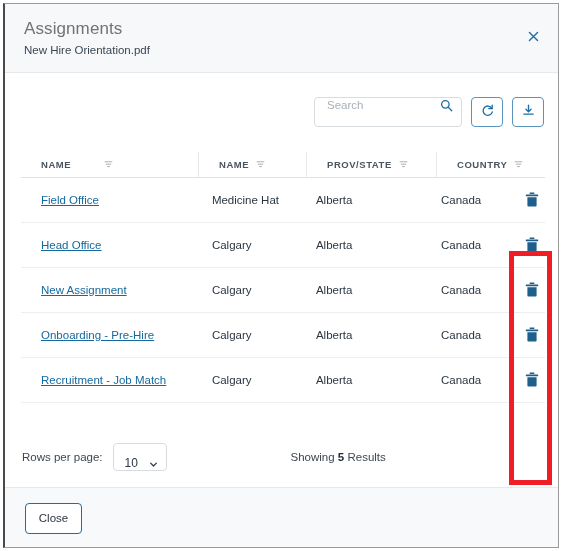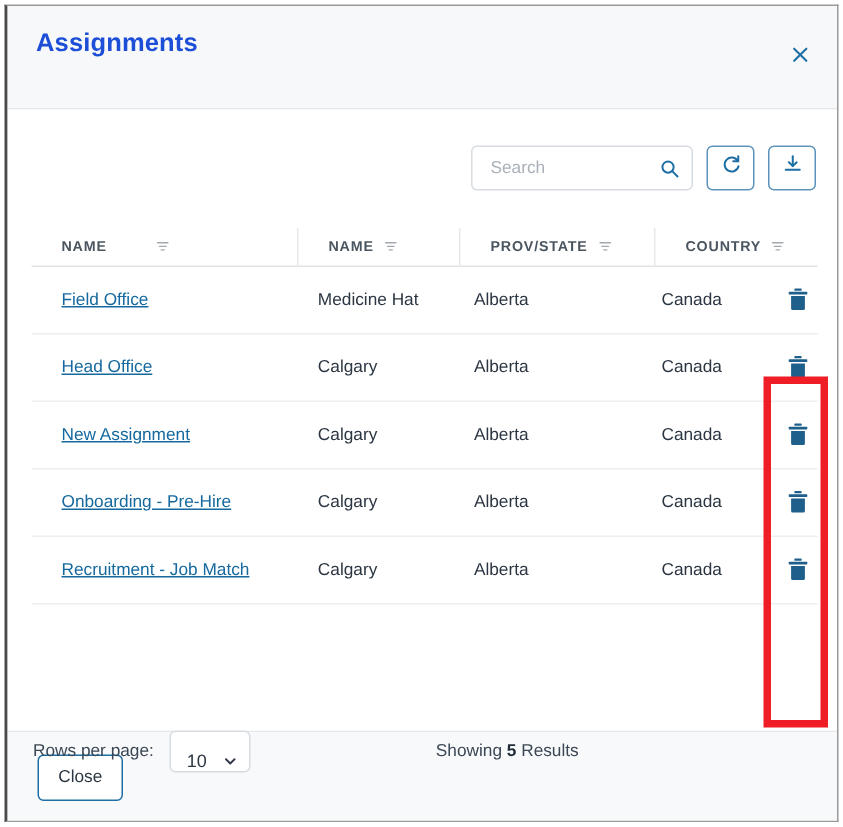--- a/index.html
+++ b/index.html
@@ -25,22 +25,22 @@
   
   .dlg-header {
     position: relative;
     height: 69px;
     background: #f7f8f9;
     border-bottom: 1px solid #e6e8ea;
     padding: 14px 18px 0 19px;
   }
   .dlg-title {
     font-size: 17px;
-    font-weight: bold;
-    color: #1d4ed8;
+    font-weight: normal;
+    color: #737373;
     letter-spacing: .1px;
     line-height: 21px;
   }
   .dlg-subtitle {
     font-size: 11.5px;
     color: #3b4754;
     margin-top: 4px;
     line-height: 14px;
   }
   .close-x {
@@ -67,21 +67,21 @@
     right: 14px; top: 24px;
     display: flex;
     align-items: center;
     gap: 9px;
   }
   .search-box {
     width: 148px; height: 30px;
     border: 1px solid #d7dce1;
     border-radius: 4px;
     background: #fff;
-    display: flex; align-items: center;
+    display: flex; align-items: flex-start;
     padding: 0 8px 0 10px;
   }
   .search-box input {
     border: 0; outline: 0;
     flex: 1;
     font-family: "Liberation Sans", sans-serif;
     font-size: 11.5px;
     color: #3b4754;
     background: transparent;
     min-width: 0;
@@ -169,21 +169,20 @@
 
   
   .pager {
     position: absolute;
     left: 16px; top: 370px;
     width: 524px;
     display: flex;
     align-items: center;
     font-size: 11.5px;
     color: #3b4754;
-    margin-top: 44px;
   }
   .pager-label { margin-left: 1px; }
   .rpp-select {
     margin-left: 10px;
     width: 54px; height: 28px;
     border: 1px solid #d7dce1;
     border-radius: 4px;
     background: #fff;
     display: flex; align-items: center; justify-content: space-between;
     padding: 12px 8px 0 11px;
@@ -219,20 +218,21 @@
     cursor: pointer;
   }
 </style>
 </head>
 <body>
 
 <div class="dialog">
 
   <div class="dlg-header">
     <div class="dlg-title">Assignments</div>
+    <div class="dlg-subtitle">New Hire Orientation.pdf</div>
     <div class="close-x">
       <svg viewBox="0 0 16 16" width="13" height="13" fill="none" stroke="currentColor" stroke-width="1.7" stroke-linecap="round">
         <path d="M3 3 L13 13 M13 3 L3 13"></path>
       </svg>
     </div>
   </div>
 
   <div class="dlg-body">
 
     <div class="toolbar">

